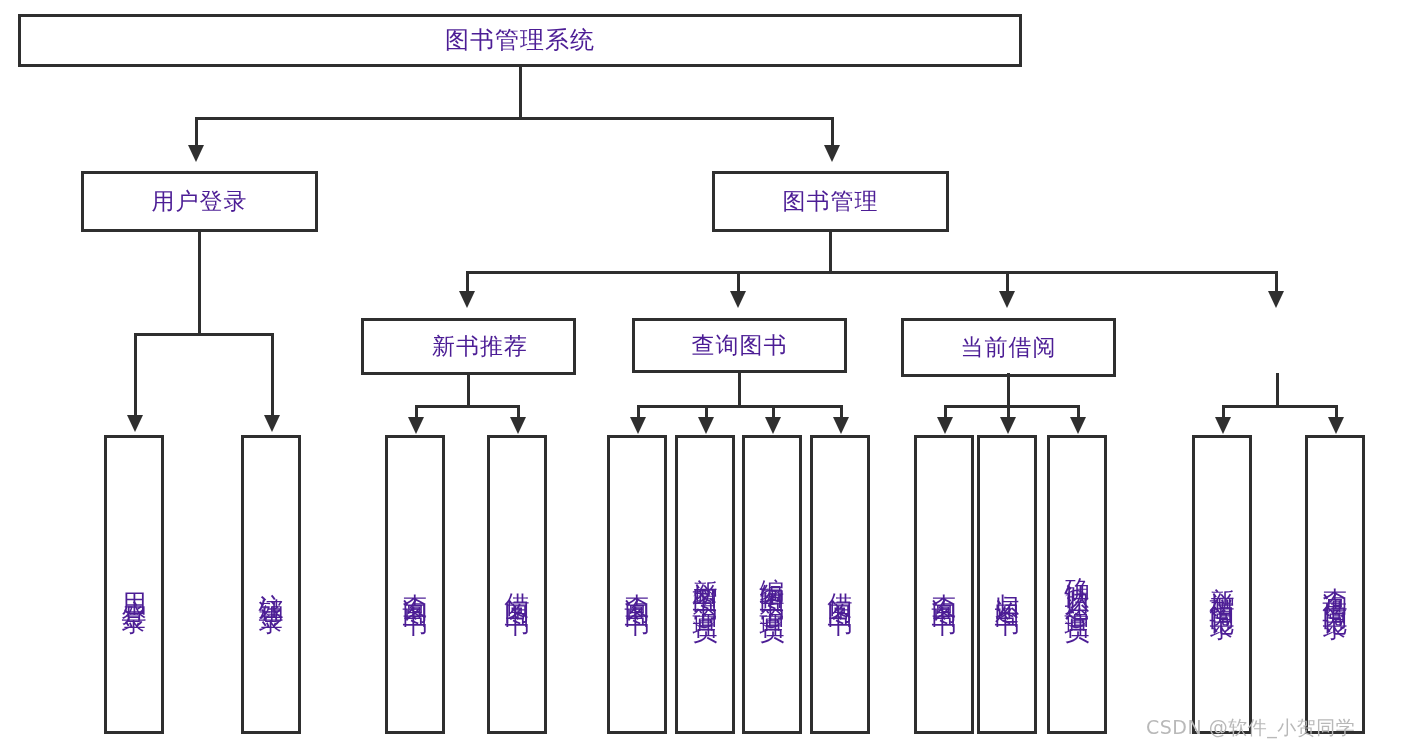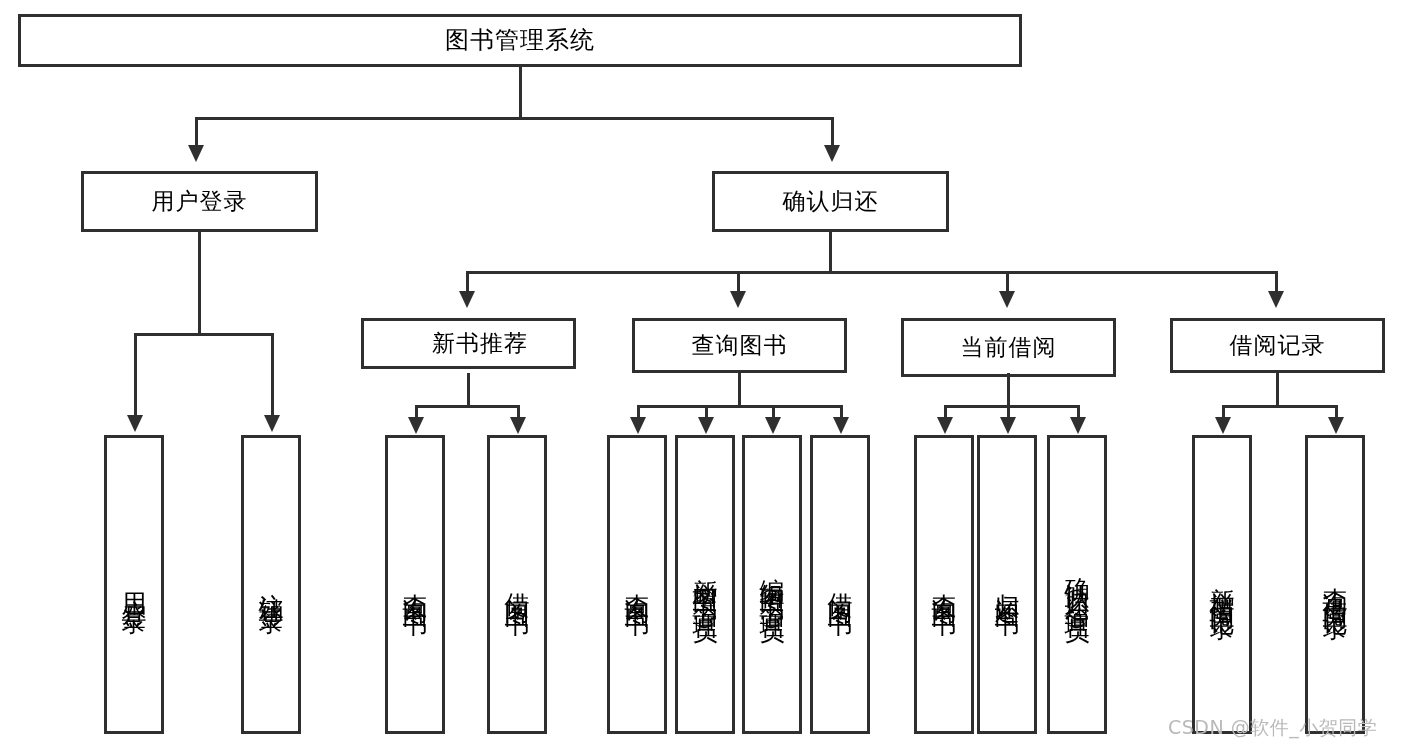--- a/index.html
+++ b/index.html
@@ -19,21 +19,21 @@
   }
   
   .node {
     position: absolute;
     box-sizing: border-box;
     border: 3px solid #2f2f2f;
     background: #ffffff;
     display: flex;
     align-items: center;
     justify-content: center;
-    color: #000000;
+    color: #4c1d95;
   }
   .node.h {                       
     font-size: 23px;
     letter-spacing: 1px;
     line-height: 1.1;
   }
   .node.root  { font-size: 24px; }
   .node.v {                       
     writing-mode: vertical-rl;
     text-orientation: upright;
@@ -92,52 +92,49 @@
   <div class="edge-h" style="left:195px; top:117px; width:639px;"></div>
   <div class="edge-v" style="left:195px; top:117px; height:30px;"></div>
   <div class="arrow" style="left:188px; top:145px;"></div>
   <div class="edge-v" style="left:831px; top:117px; height:30px;"></div>
   <div class="arrow" style="left:824px; top:145px;"></div>
 
   <div class="node h" style="left:81px; top:171px; width:237px; height:61px;">
     <span>用户登录</span>
   </div>
   <div class="node h" style="left:712px; top:171px; width:237px; height:61px;">
-    <span>确认归还</span>
+    <span>图书管理</span>
   </div>
 
   <div class="edge-v" style="left:198px; top:232px; height:104px;"></div>
   <div class="edge-h" style="left:134px; top:333px; width:140px;"></div>
   <div class="edge-v" style="left:134px; top:333px; height:84px;"></div>
   <div class="arrow" style="left:127px; top:415px;"></div>
   <div class="edge-v" style="left:271px; top:333px; height:84px;"></div>
   <div class="arrow" style="left:264px; top:415px;"></div>
 
   <div class="edge-v" style="left:829px; top:232px; height:42px;"></div>
   <div class="edge-h" style="left:466px; top:271px; width:812px;"></div>
   <div class="edge-v" style="left:466px; top:271px; height:22px;"></div>
   <div class="arrow" style="left:459px; top:291px;"></div>
   <div class="edge-v" style="left:737px; top:271px; height:22px;"></div>
   <div class="arrow" style="left:730px; top:291px;"></div>
   <div class="edge-v" style="left:1006px; top:271px; height:22px;"></div>
   <div class="arrow" style="left:999px; top:291px;"></div>
   <div class="edge-v" style="left:1275px; top:271px; height:22px;"></div>
   <div class="arrow" style="left:1268px; top:291px;"></div>
 
-  <div class="node h" style="left:361px; top:318px; width:215px; height:51px;padding-left:23px;">
+  <div class="node h" style="left:361px; top:318px; width:215px; height:57px;padding-left:23px;">
     <span>新书推荐</span>
   </div>
   <div class="node h" style="left:632px; top:318px; width:215px; height:55px;">
     <span>查询图书</span>
   </div>
   <div class="node h" style="left:901px; top:318px; width:215px; height:59px;">
     <span>当前借阅</span>
-  </div>
-  <div class="node h" style="left:1170px; top:318px; width:215px; height:55px;">
-    <span>借阅记录</span>
   </div>
 
   <div class="edge-v" style="left:467px; top:373px; height:35px;"></div>
   <div class="edge-h" style="left:415px; top:405px; width:105px;"></div>
   <div class="edge-v" style="left:415px; top:405px; height:14px;"></div>
   <div class="arrow" style="left:408px; top:417px;"></div>
   <div class="edge-v" style="left:517px; top:405px; height:14px;"></div>
   <div class="arrow" style="left:510px; top:417px;"></div>
 
   <div class="edge-v" style="left:738px; top:373px; height:35px;"></div>
@@ -204,15 +201,15 @@
     <span class="vlabel">确认归还（管理员）</span>
   </div>
 
   <div class="node v" style="left:1192px; top:435px; width:60px; height:299px;">
     <span class="vlabel">新增借阅记录</span>
   </div>
   <div class="node v" style="left:1305px; top:435px; width:60px; height:299px;">
     <span class="vlabel">查询借阅记录</span>
   </div>
 
-  <div id="watermark" style="left:1146px; top:715px;margin-left:22px;">CSDN @软件_小贺同学</div>
+  <div id="watermark" style="left:1146px; top:715px;">CSDN @软件_小贺同学</div>
 
 </div>
 
 </body></html>

